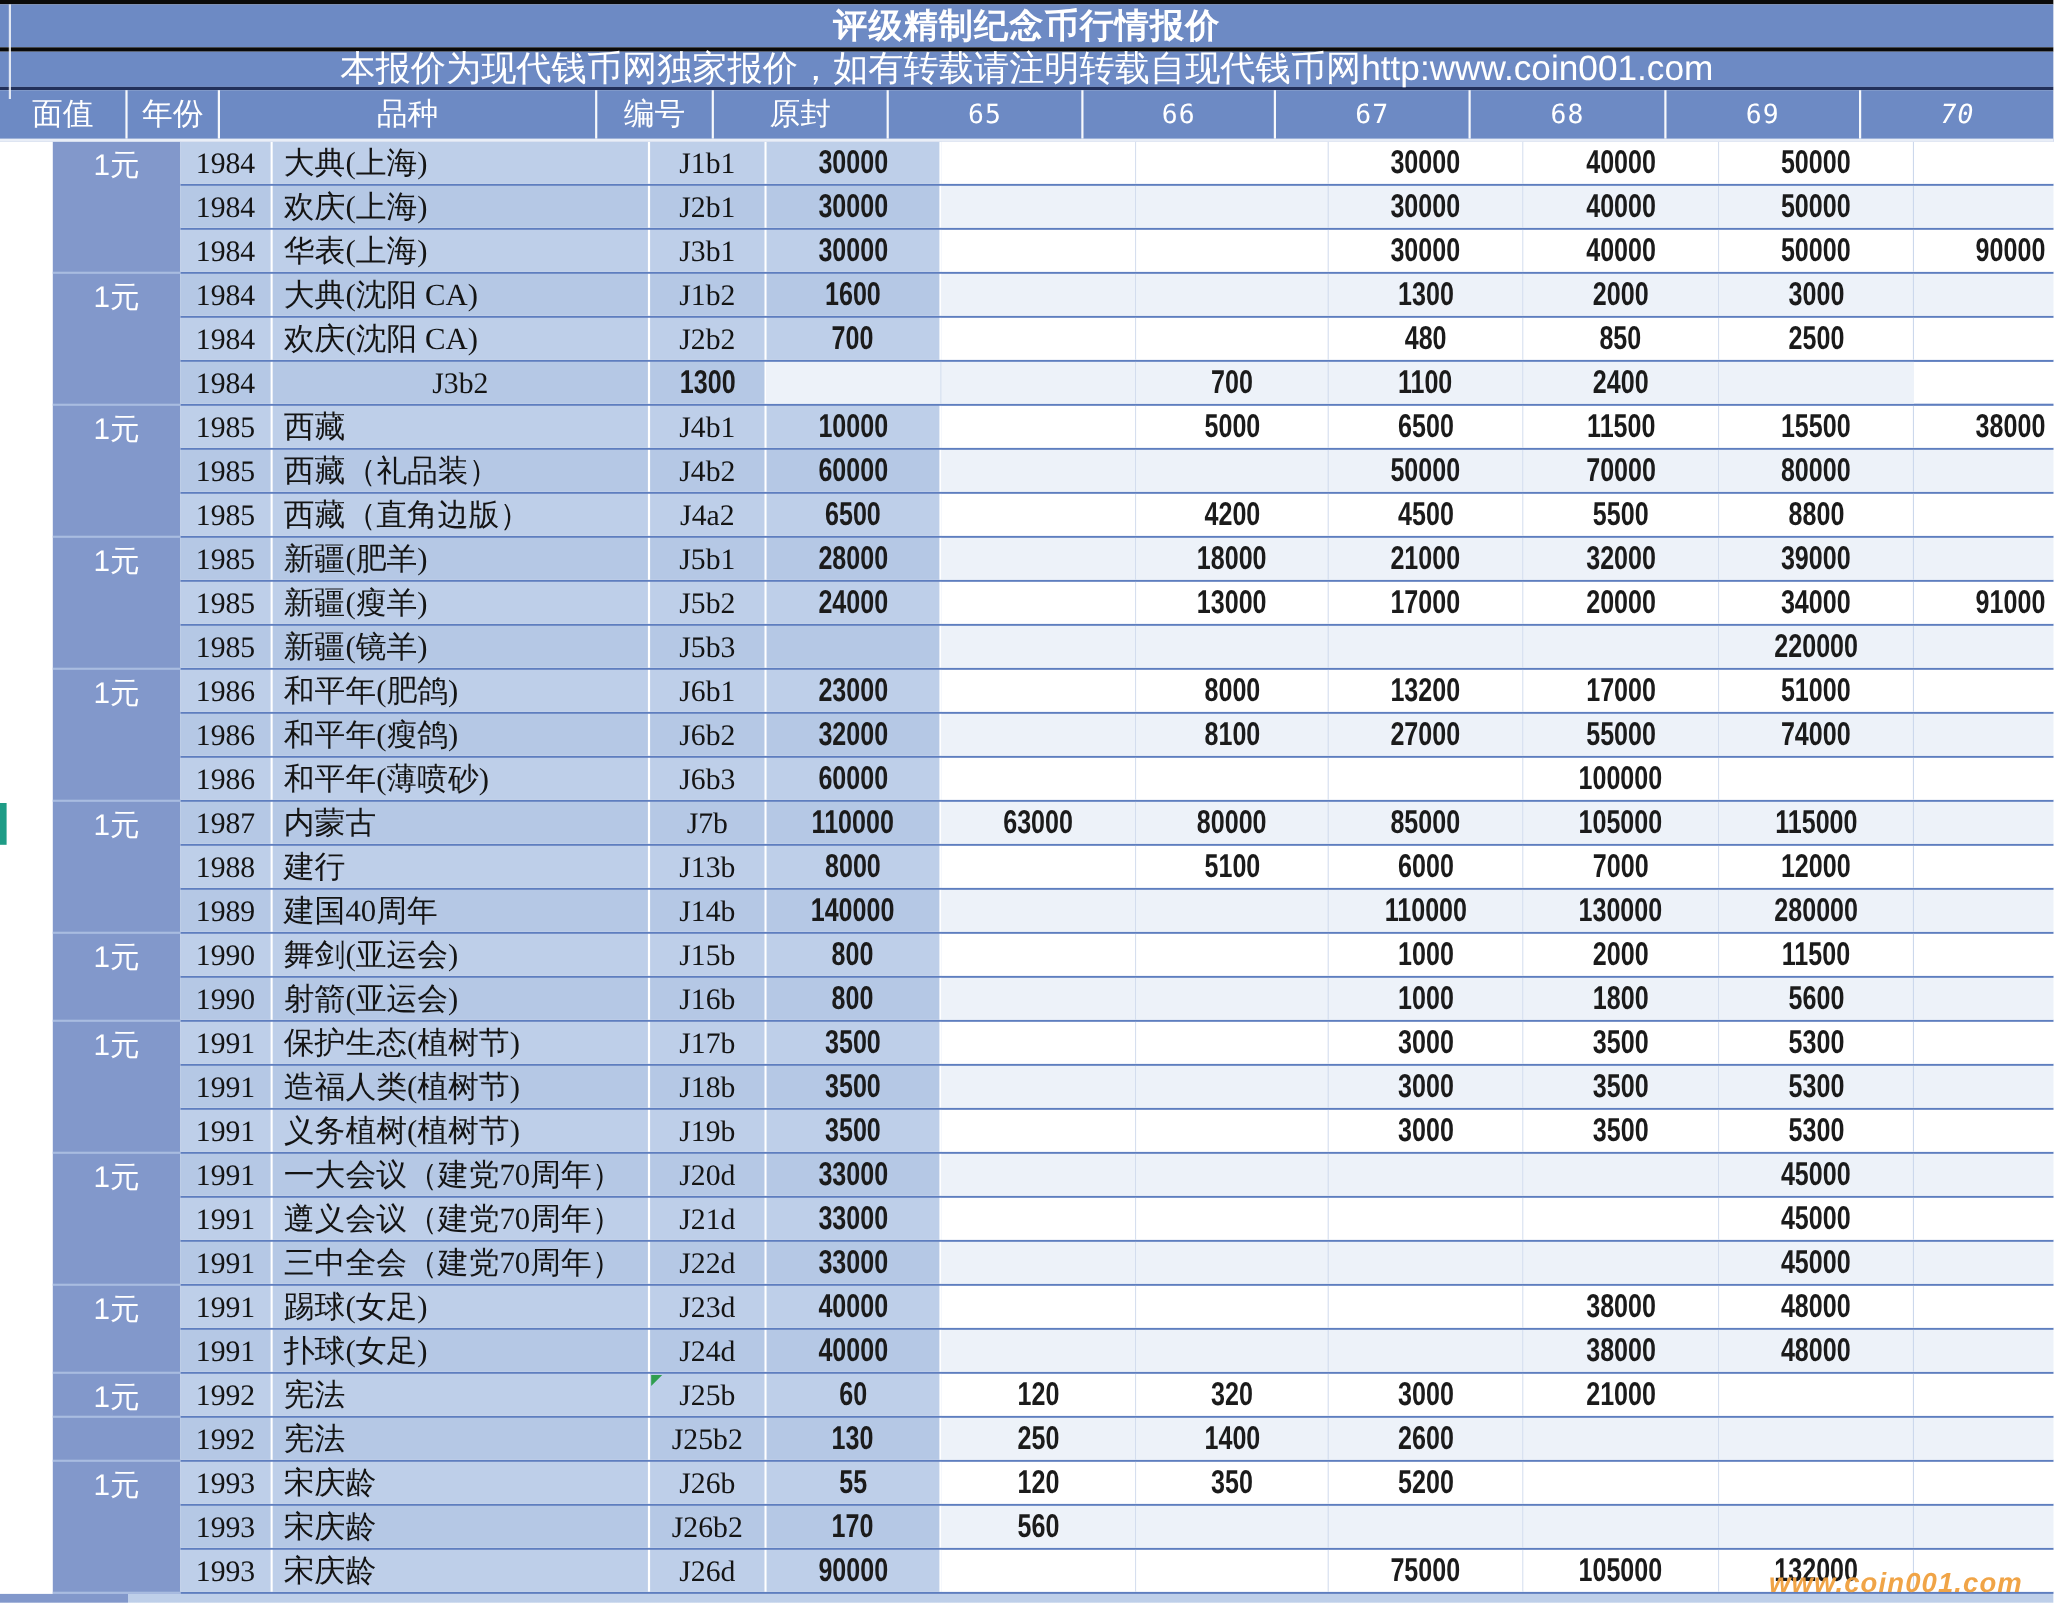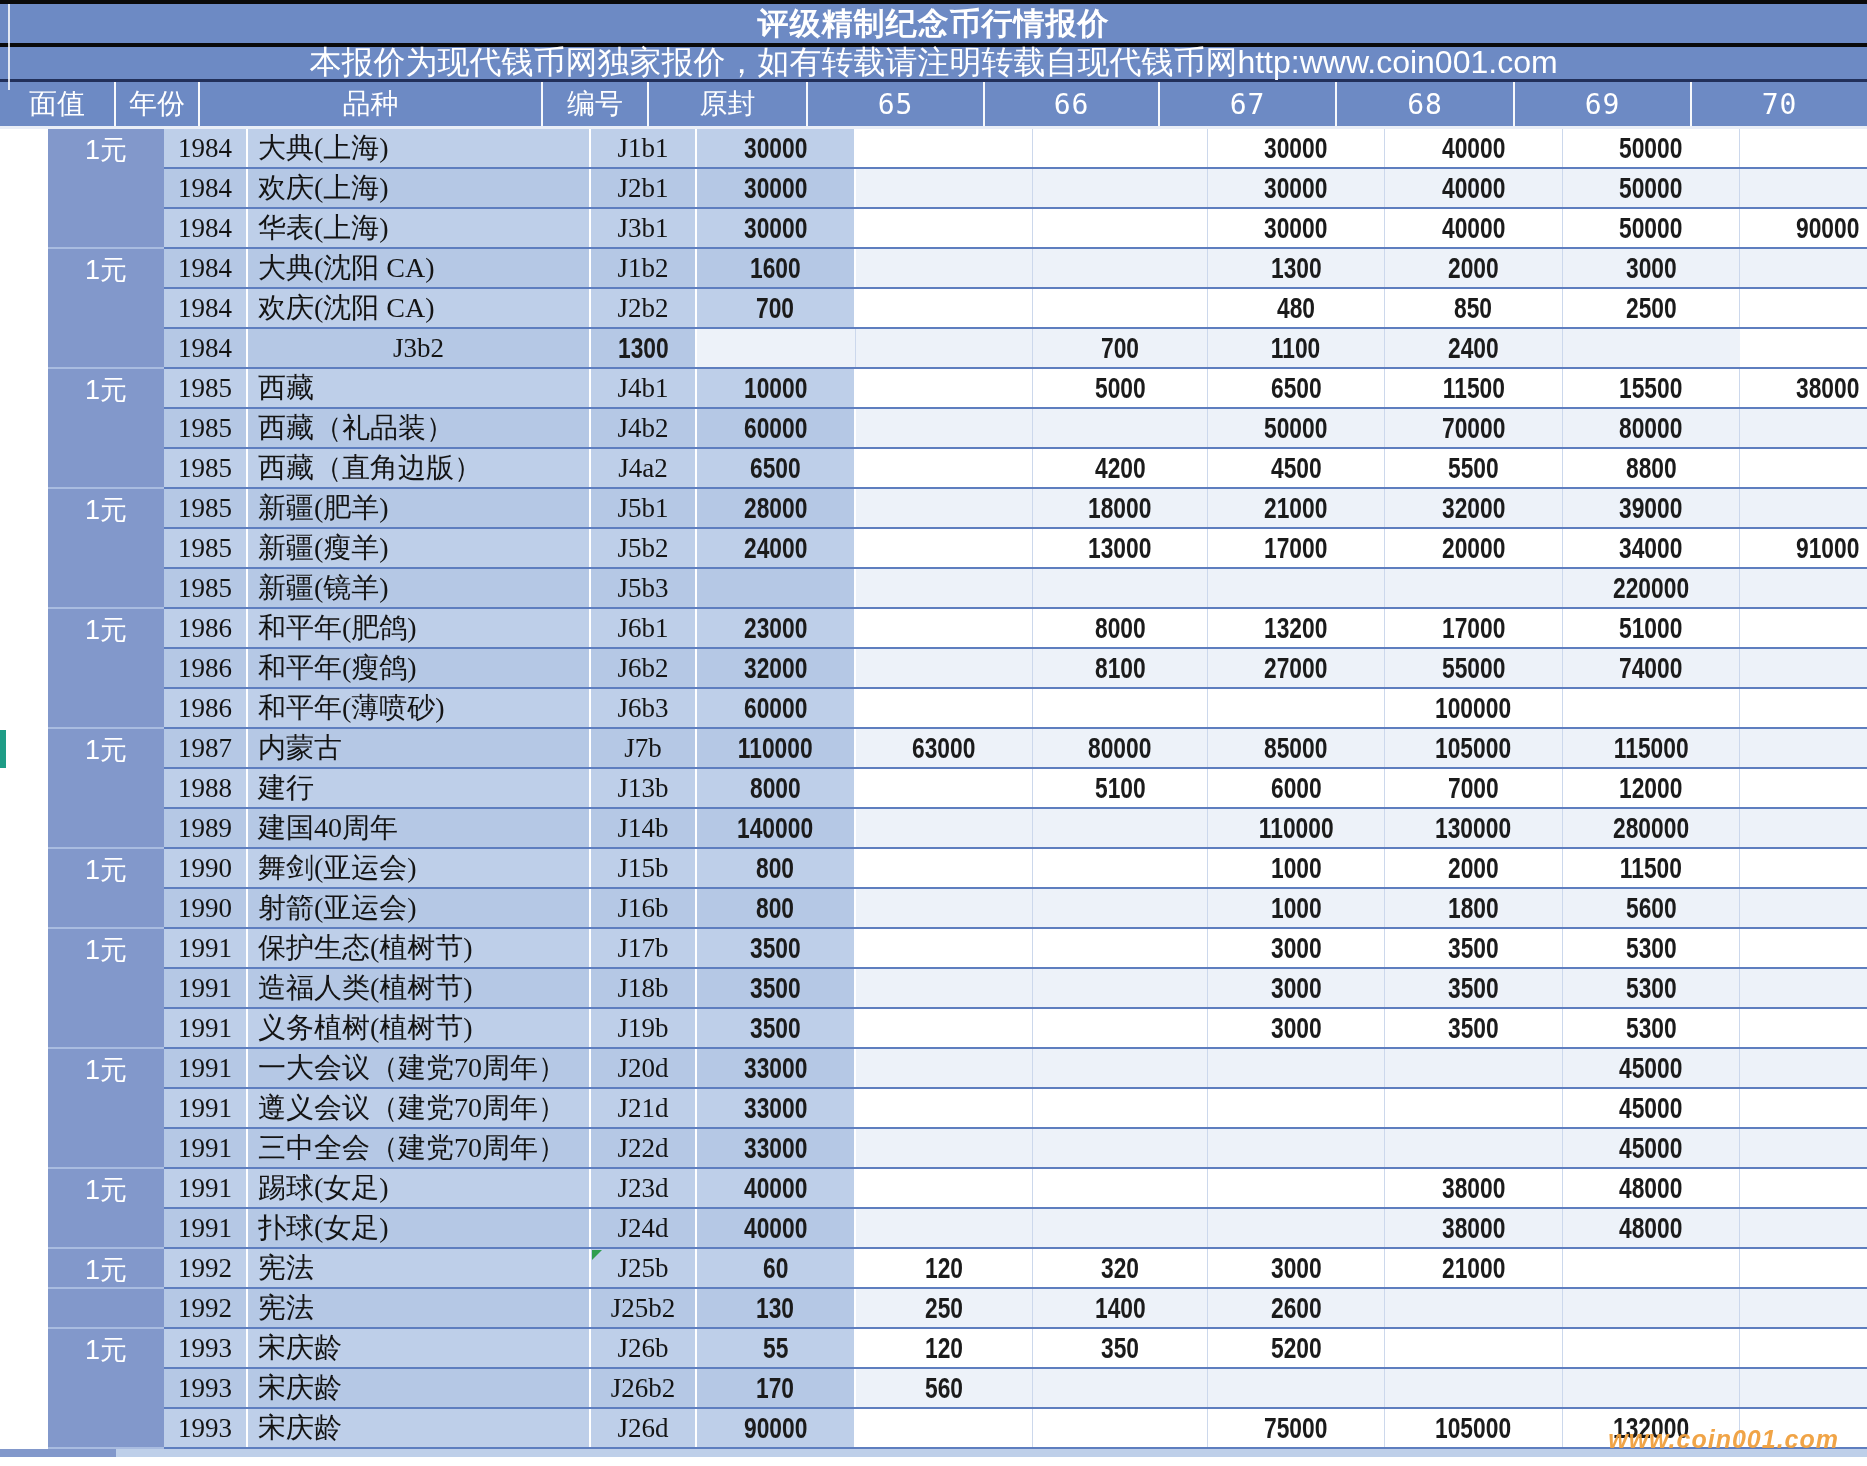--- a/index.html
+++ b/index.html
@@ -20,22 +20,22 @@
   html,body{margin:0;padding:0;background:#ffffff;}
   .screen{position:relative;width:1867px;height:1466px;overflow:hidden;background:#fff;font-family:var(--sans);}
   .blackline{height:4px;background:#0a0a0a;}
   .navyline{height:3px;background:#22305a;}
   .titlebar{height:39px;background:var(--header-blue);display:flex;align-items:center;justify-content:center;}
   .titlebar span{color:#fff;font-size:31px;font-weight:600;letter-spacing:1px;}
   .subtitlebar{height:32px;background:var(--header-blue);display:flex;align-items:center;justify-content:center;}
   .subtitlebar span{color:#fff;font-size:32px;font-weight:500;}
   .header-row{height:47px;display:grid;grid-template-columns:116px 84px 343px 106px 159px 177px 175px 177px 178px 177px 175px;background:var(--header-blue);border-bottom:3px solid #e9eef7;box-sizing:border-box;}
   .hcell{display:flex;align-items:center;justify-content:center;border-right:2px solid rgba(255,255,255,.95);box-sizing:border-box;color:#fff;font-size:28px;font-weight:500;}
-  .hcell:last-child{border-right:none;}
-  .hcell.lcd{font-family:var(--mono);font-size:28px;font-weight:400;letter-spacing:1px;}
+  .hcell:last-child{border-right:none;font-style:italic;}
+  .hcell.lcd{font-family:var(--mono);font-size:24px;font-weight:400;letter-spacing:1px;}
   .body{display:flex;}
   .band-col{position:relative;width:116px;flex:0 0 116px;padding-left:48px;}
   .band{position:relative;background:var(--band-blue);border-bottom:2px solid var(--band-line);box-sizing:border-box;text-align:center;}
   .band span{display:inline-block;margin-top:3px;color:#fff;font-size:27px;font-weight:500;}
   .teal-marker{position:absolute;left:0;width:6px;height:38px;background:#1e9c86;}
   .rows{flex:1;}
   .row{display:grid;grid-template-columns:84px 343px 106px 159px 177px 175px 177px 178px 177px 175px;height:40px;border-bottom:2px solid var(--row-line);box-sizing:border-box;}
   .cell{display:flex;align-items:center;justify-content:center;box-sizing:border-box;overflow:hidden;position:relative;}
   .c-year,.c-name,.c-code,.c-sealed{background:var(--cell-blue);border-right:2px solid #fff;}
   .row.alt .c-year,.row.alt .c-name,.row.alt .c-code,.row.alt .c-sealed{background:var(--cell-blue-alt);}

